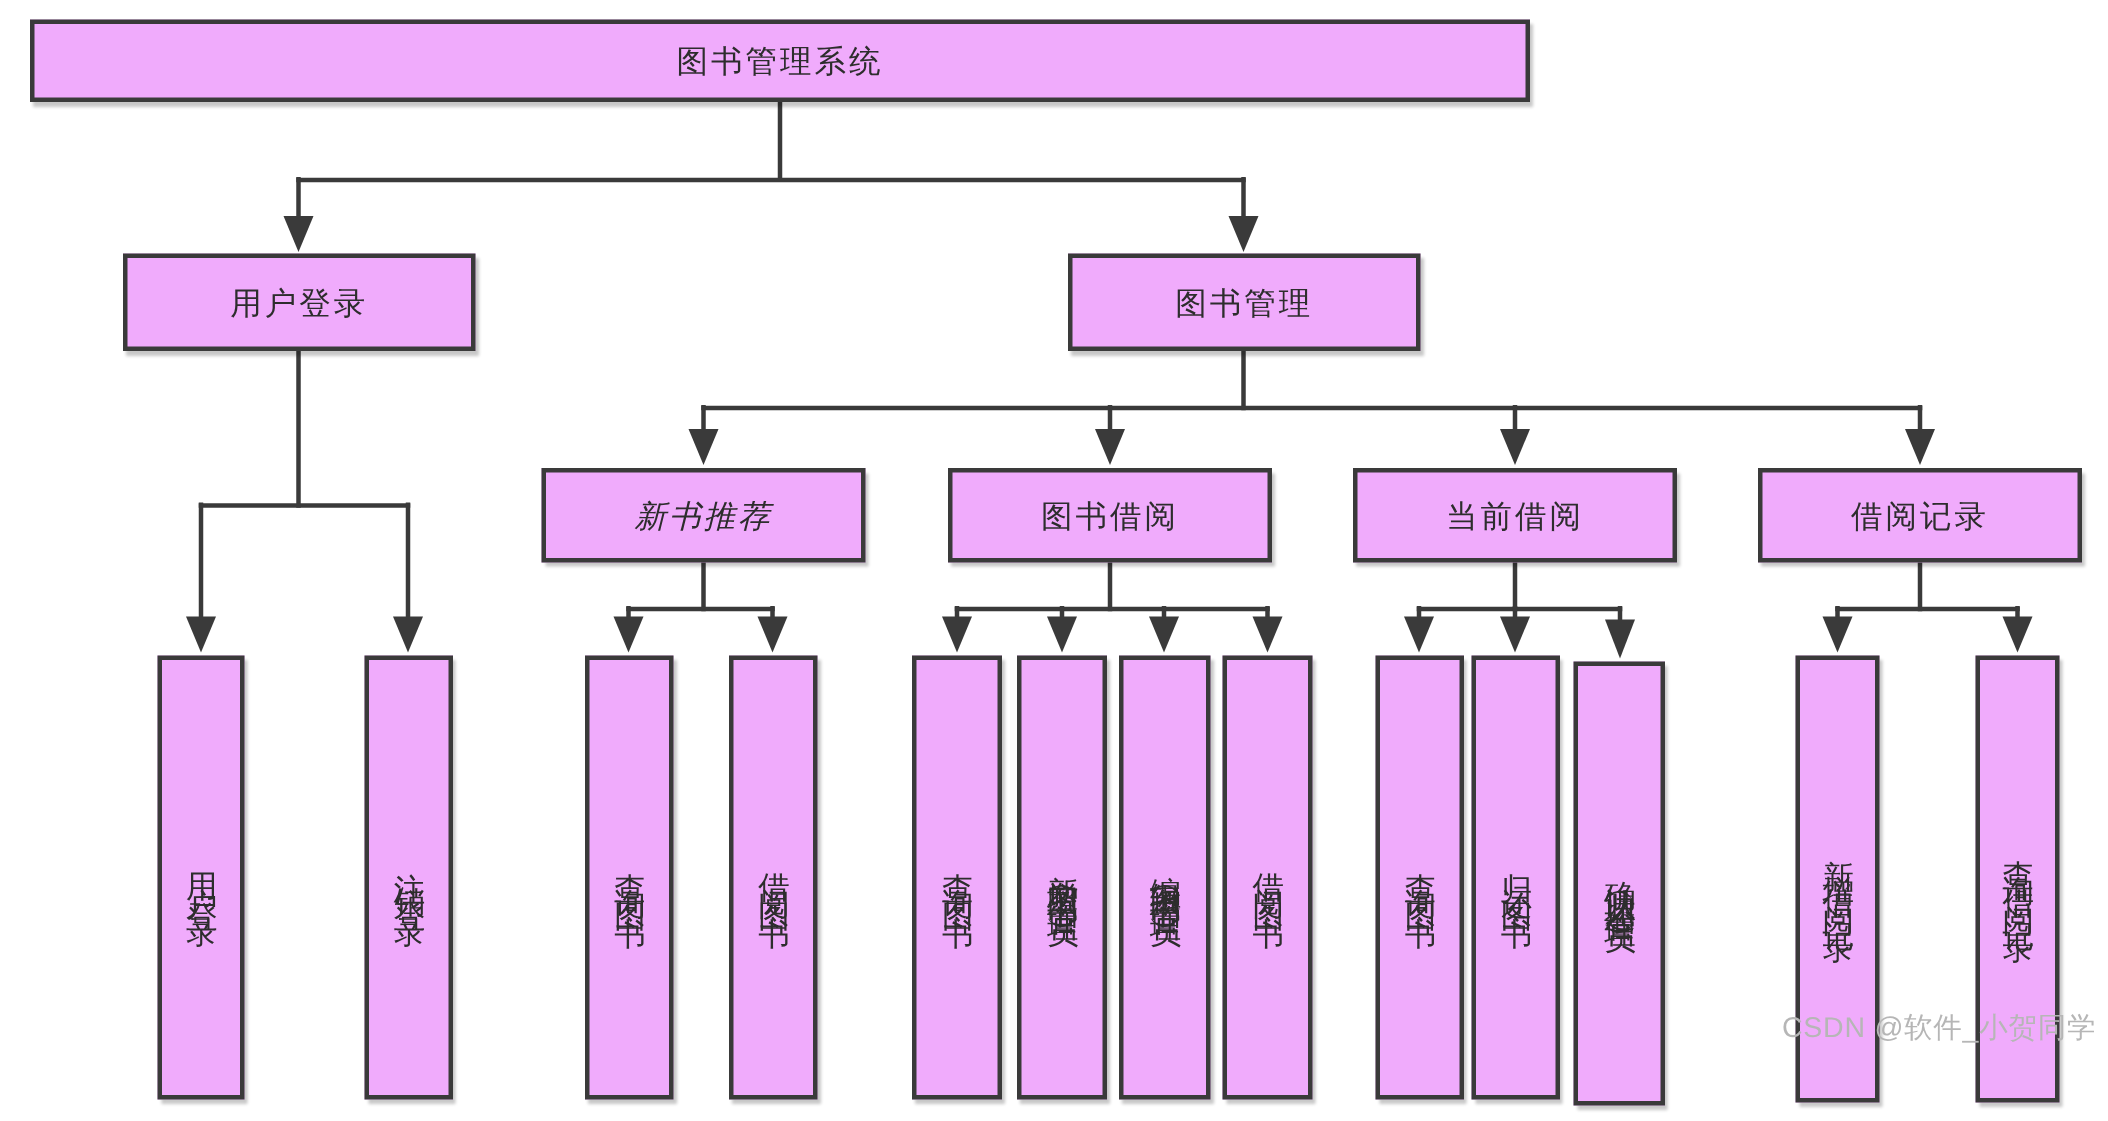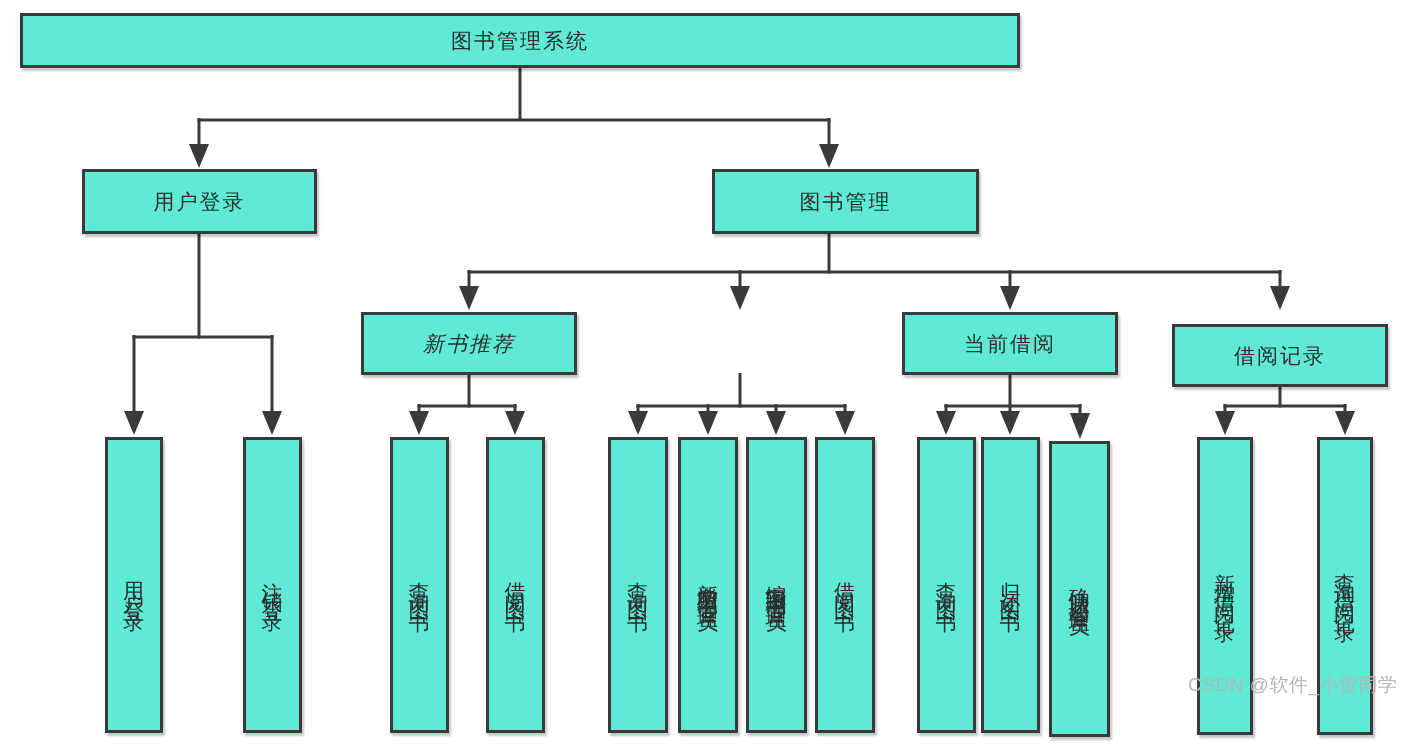--- a/index.html
+++ b/index.html
@@ -10,21 +10,21 @@
     overflow:hidden;
     font-family:"Liberation Sans","DejaVu Sans",sans-serif;
   }
   .wires{position:absolute;left:0;top:0;}
   .wires line{stroke:#3a3a3a;stroke-width:3;}
   .wires polygon{fill:#3a3a3a;}
   .box{
     position:absolute;
     box-sizing:border-box;
     border:3px solid #3a3a3a;
-    background:#5eead4;
+    background:#f0abfc;
     display:flex;
     align-items:center;
     justify-content:center;
     color:#2d2d2d;
     font-size:21px;
     box-shadow:2px 3px 2px rgba(0,0,0,0.22);
   }
   .hlabel{
     white-space:nowrap;
     letter-spacing:2px;
@@ -127,31 +127,34 @@
     </g>
   </svg>
 
   <div class="box" style="left:20px;top:13px;width:1000px;height:55px;">
     <span class="hlabel">图书管理系统</span>
   </div>
 
   <div class="box" style="left:82px;top:169px;width:235px;height:65px;">
     <span class="hlabel">用户登录</span>
   </div>
-  <div class="box" style="left:712px;top:169px;width:267px;height:65px;">
+  <div class="box" style="left:712px;top:169px;width:235px;height:65px;">
     <span class="hlabel">图书管理</span>
   </div>
 
   <div class="box" style="left:361px;top:312px;width:216px;height:63px;font-style:italic;">
     <span class="hlabel">新书推荐</span>
   </div>
+  <div class="box" style="left:632px;top:312px;width:216px;height:63px;">
+    <span class="hlabel">图书借阅</span>
+  </div>
   <div class="box" style="left:902px;top:312px;width:216px;height:63px;">
     <span class="hlabel">当前借阅</span>
   </div>
-  <div class="box" style="left:1172px;top:324px;width:216px;height:63px;">
+  <div class="box" style="left:1172px;top:312px;width:216px;height:63px;">
     <span class="hlabel">借阅记录</span>
   </div>
 
   <div class="box" style="left:105px;top:437px;width:58px;height:296px;">
     <span class="vlabel">用户登录</span>
   </div>
   <div class="box" style="left:243px;top:437px;width:59px;height:296px;">
     <span class="vlabel">注销登录</span>
   </div>
 

